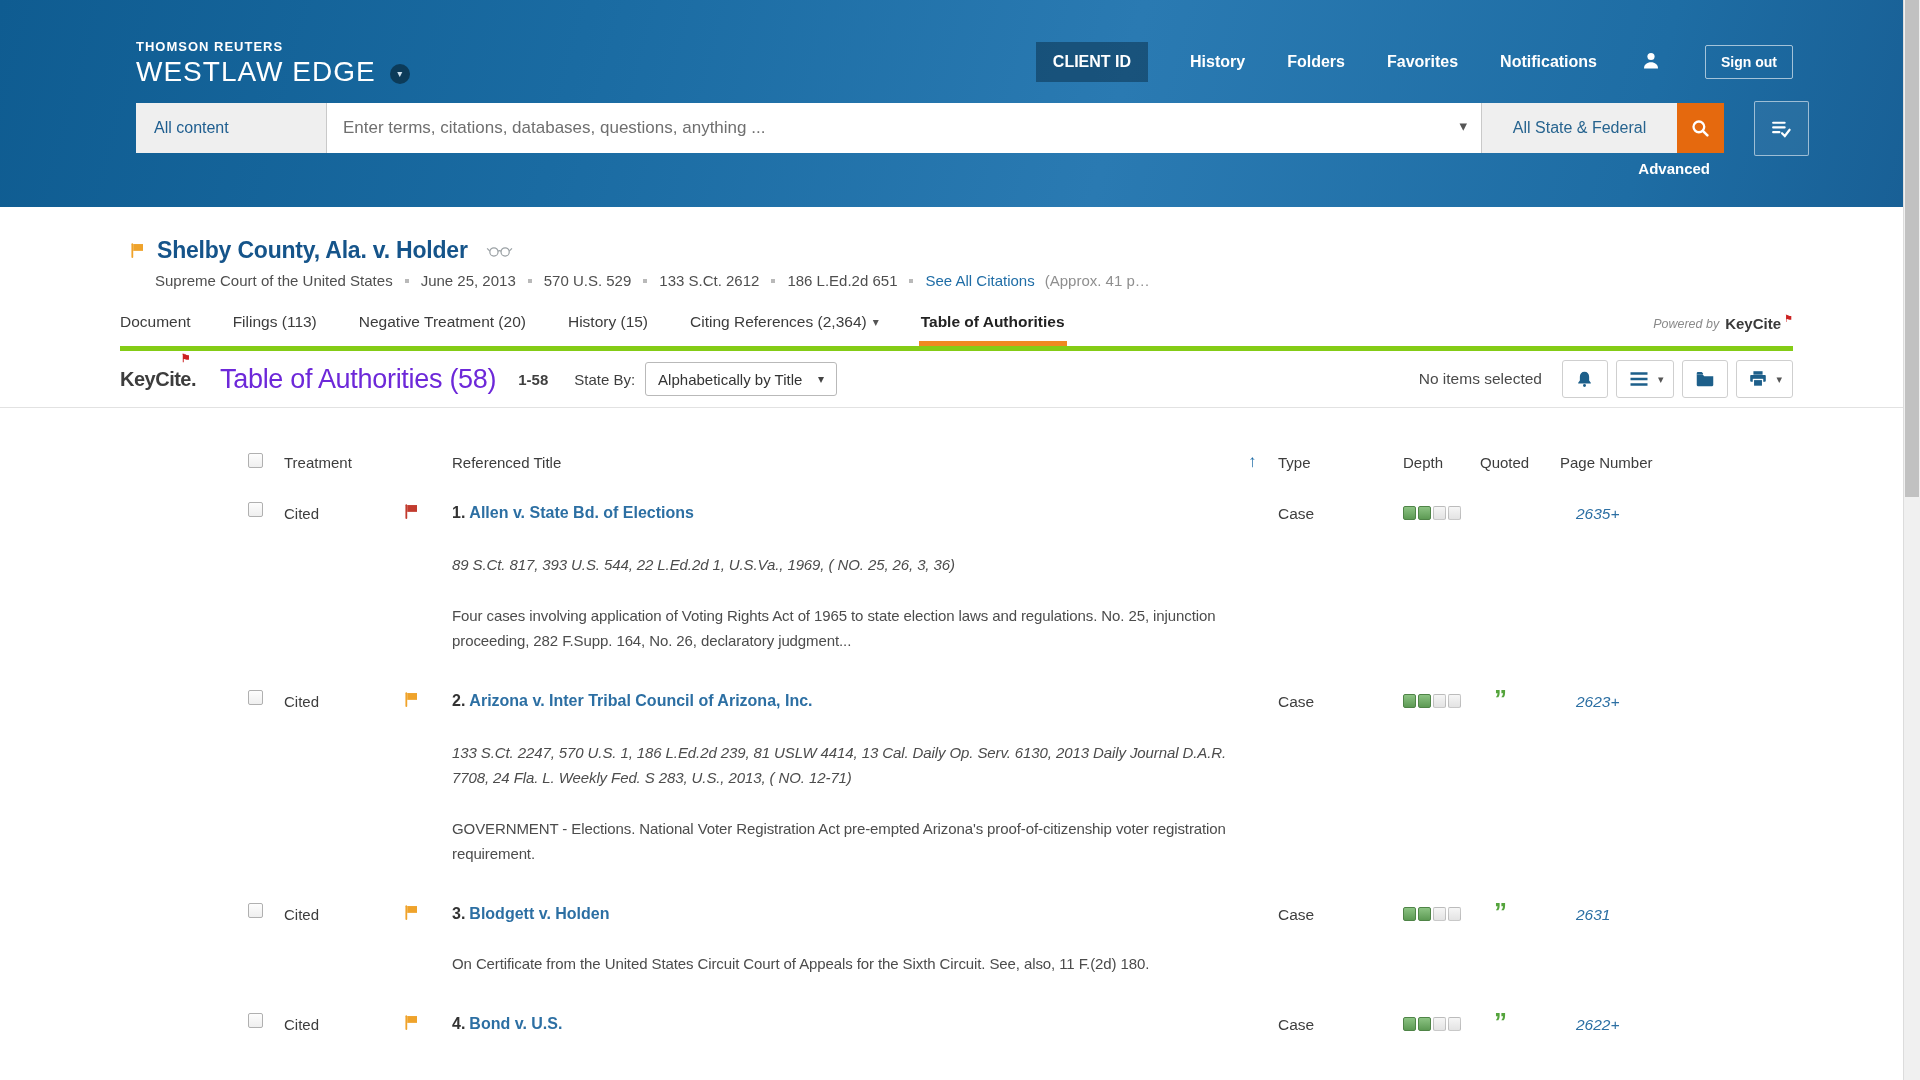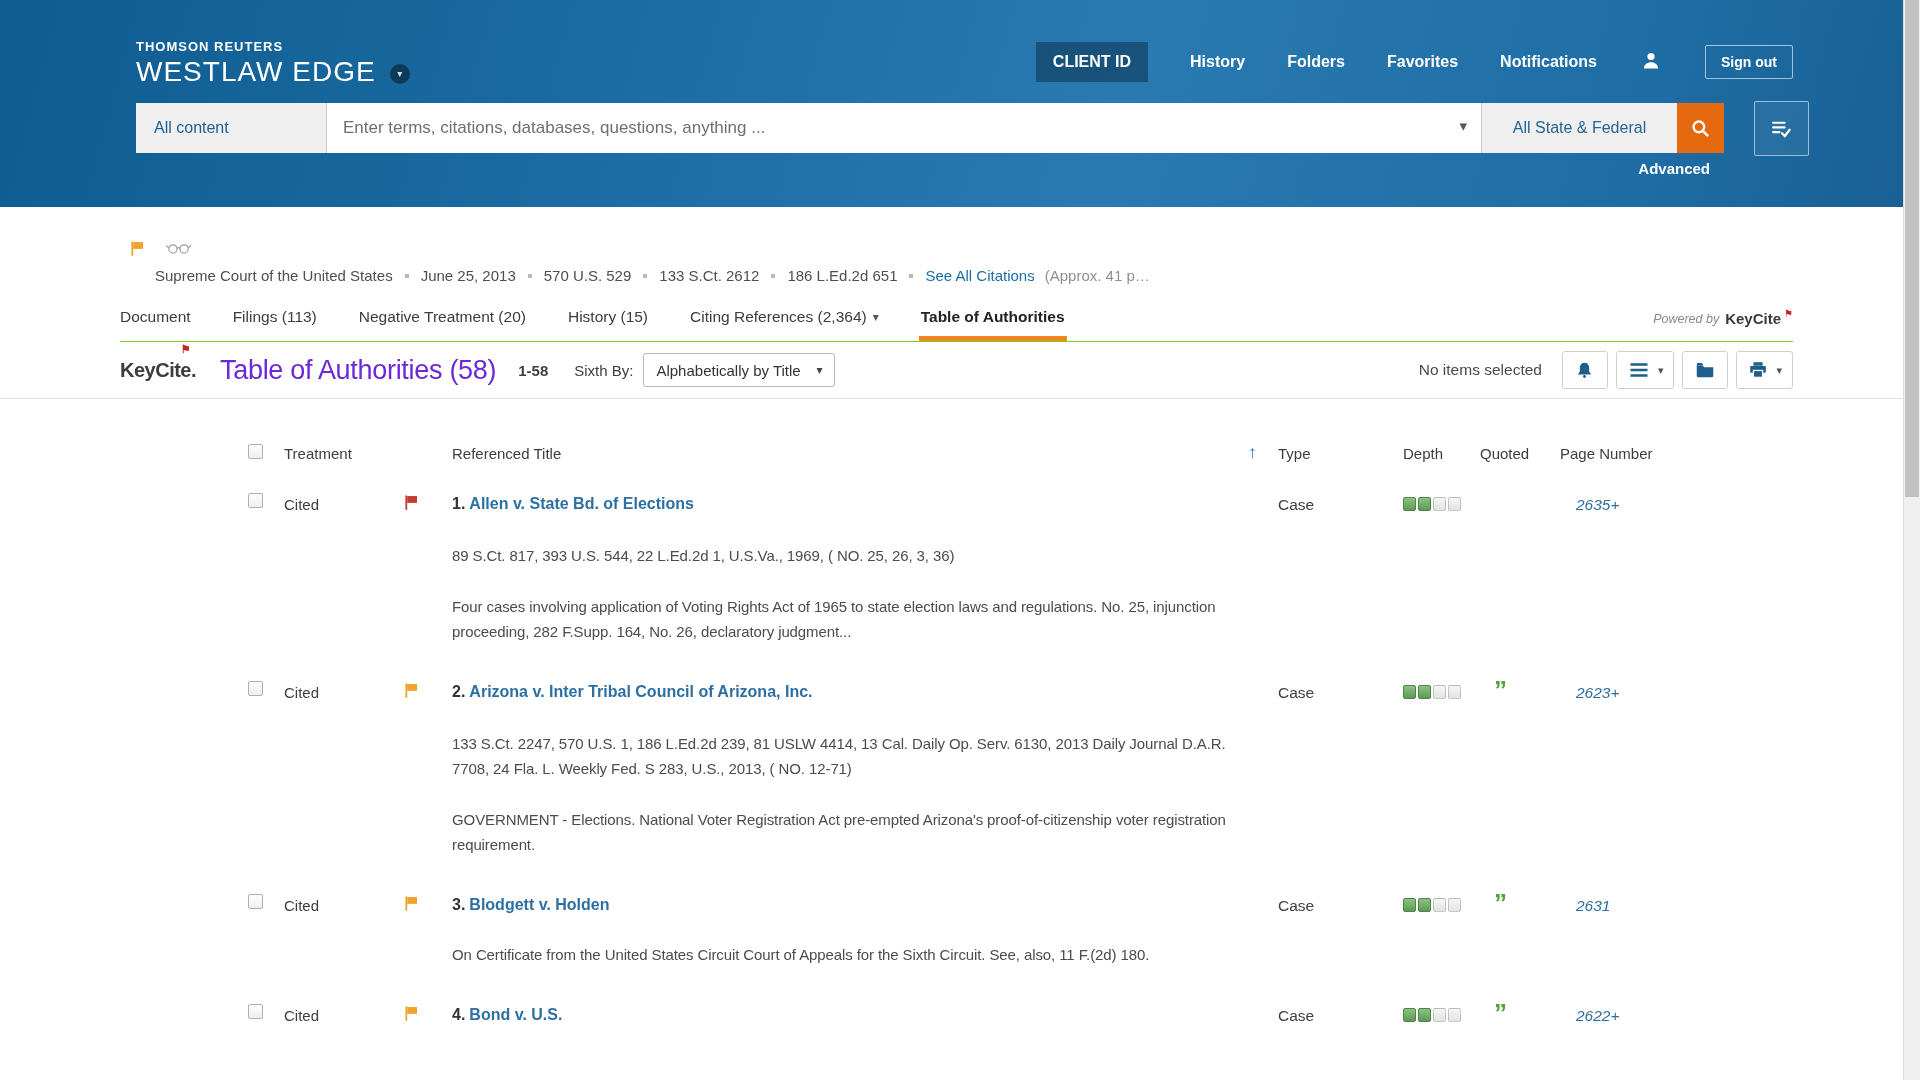--- a/index.html
+++ b/index.html
@@ -52,21 +52,21 @@
   .case-header { padding:30px 127px 0 120px; }
   .case-title-row { display:flex; align-items:center; gap:10px; padding-left:8px; }
   .flag-icon { display:inline-flex; }
   .case-title { font-size:23px; font-weight:bold; color:#15548a; letter-spacing:-0.2px; }
   .glasses { margin-left:8px; margin-top:4px; }
   .case-meta { margin:8px 0 0 35px; font-size:15px; color:#4f4f4f; display:flex; align-items:center; }
   .dot { width:4px; height:4px; background:#b9b9b9; display:inline-block; margin:0 12px; }
   .case-meta a { color:#1f6da6; }
   .approx { color:#8f8f8f; margin-left:10px; }
 
-  .tabs-row { margin-top:24px; border-bottom:1px solid #84cc16; display:flex;
+  .tabs-row { margin-top:24px; border-bottom:5px solid #84cc16; display:flex;
               justify-content:space-between; align-items:flex-end; }
   .tabs { display:flex; gap:42px; }
   .tab { font-size:15.5px; color:#3c3c3c; padding-bottom:15px; position:relative; display:flex; gap:6px; }
   .tab .tab-caret { color:#555; font-size:12px; margin-top:2px; }
   .tab.active { font-weight:bold; color:#222; }
   .tab.active::after { content:""; position:absolute; left:-2px; right:-2px; bottom:0; height:5px; background:#ef8822; }
   .powered { display:flex; align-items:center; gap:6px; padding-bottom:14px; }
   .powered-prefix { font-style:italic; color:#8a8a8a; font-size:12.5px; }
   .powered-brand { font-weight:bold; color:#3a3a3a; font-size:15px; position:relative; }
   .mini-flag { color:#cc2222; font-size:10px; margin-left:-3px; margin-top:-10px; }
@@ -98,21 +98,21 @@
   .checkbox { width:15px; height:15px; border:1px solid #b0b0b0; border-radius:2px;
               background:linear-gradient(#fdfdfd,#efefef); display:inline-block; cursor:pointer; }
   .sort-arrow { color:#1d6ba5; font-weight:bold; font-size:17px; cursor:pointer; }
 
   .t-row { padding-bottom:37px; }
   .t-row > * { align-self:start; }
   .cell.treatment { font-size:15px; color:#3d3d3d; padding-top:3px; }
   .row-title { font-size:16px; line-height:22px; }
   .row-title .num { color:#333; font-weight:bold; margin-right:4px; }
   .row-title a { color:#2c6fa3; font-weight:bold; }
-  .citation { margin-top:28px; font-size:15px; line-height:25px; color:#4c4c4c; max-width:780px; letter-spacing:-0.1px; }
+  .citation { margin-top:28px; font-size:15px; line-height:25px; color:#4c4c4c; max-width:780px; letter-spacing:-0.1px;font-style:italic; }
   .desc { margin-top:26px; font-size:15px; line-height:25px; color:#4c4c4c; max-width:780px; letter-spacing:-0.1px; }
   .cell.type { font-size:15.5px; color:#3f3f3f; padding-top:3px; }
   .depth-ind { display:flex; gap:2px; padding-top:4px; }
   .depth-seg { width:13px; height:14px; border:1px solid rgba(0,0,0,0.18); border-radius:2px;
                background:linear-gradient(#f6f6f6,#e3e3e3); }
   .depth-seg.on { background:linear-gradient(#8cc383,#5d9a54); border-color:#4f8447; }
   .quote-icon { color:#54a43c; font-size:26px; font-weight:bold; line-height:18px; display:inline-block;
                 padding-left:14px; }
   .cell.page { padding-top:3px; padding-left:16px;font-style:italic; }
   .cell.page a { color:#2c6fa3; font-size:15.5px; }
@@ -180,20 +180,21 @@
 </header>
 
 <section class="case-header">
   <div class="case-title-row">
     <span class="flag-icon" style="color:#efa32b">
       <svg viewBox="0 0 20 20" width="19" height="19">
           <rect x="3.6" y="2.4" width="1.9" height="15.4" rx="0.95" fill="currentColor"></rect>
           <path d="M5.5 3.2h10.3v7.2H5.5z" fill="currentColor"></path>
         </svg>
     </span>
+    <h1 class="case-title">Shelby County, Ala. v. Holder</h1>
     <span class="glasses">
       <svg viewBox="0 0 30 14" width="28" height="14" fill="none" stroke="#9aa0a4" stroke-width="1.3">
         <circle cx="8.5" cy="8" r="4.4"></circle>
           <circle cx="20.5" cy="8" r="4.4"></circle>
         <path d="M12.9 7.2a2.6 2.6 0 0 1 3.2 0"></path>
         <path d="M4.1 7.2 L1.2 4.2 M24.9 7.2 L27.8 4.2"></path>
       </svg>
     </span>
   </div>
   <div class="case-meta">
@@ -240,21 +241,21 @@
     </div>
   </div>
 </section>
 
 <section class="toolbar">
   <span class="kc-logo">
     <span>KeyCite.</span><span class="mini-flag">⚑</span>
   </span>
   <h2 class="toa-heading">Table of Authorities (58)</h2>
   <span class="range">1-58</span>
-  <span class="sort-label">Sixth By:</span>
+  <span class="sort-label">State By:</span>
   <div class="sort-select">
     <span>Alphabetically by Title</span>
     <span class="sel-caret">▾</span>
   </div>
   <div class="toolbar-right">
     <span class="selection-status">No items selected</span>
     <button class="tb-btn">
       <svg viewBox="0 0 24 24" width="21" height="21">
         <path d="M12 3.2c-3.3 0-5.3 2.4-5.3 5.6v4.3L4.8 15.7v.9h14.4v-.9l-1.9-2.6V8.8c0-3.2-2-5.6-5.3-5.6z" fill="#1d5f8a"></path>
         <circle cx="12" cy="18.9" r="1.7" fill="#1d5f8a"></circle>

